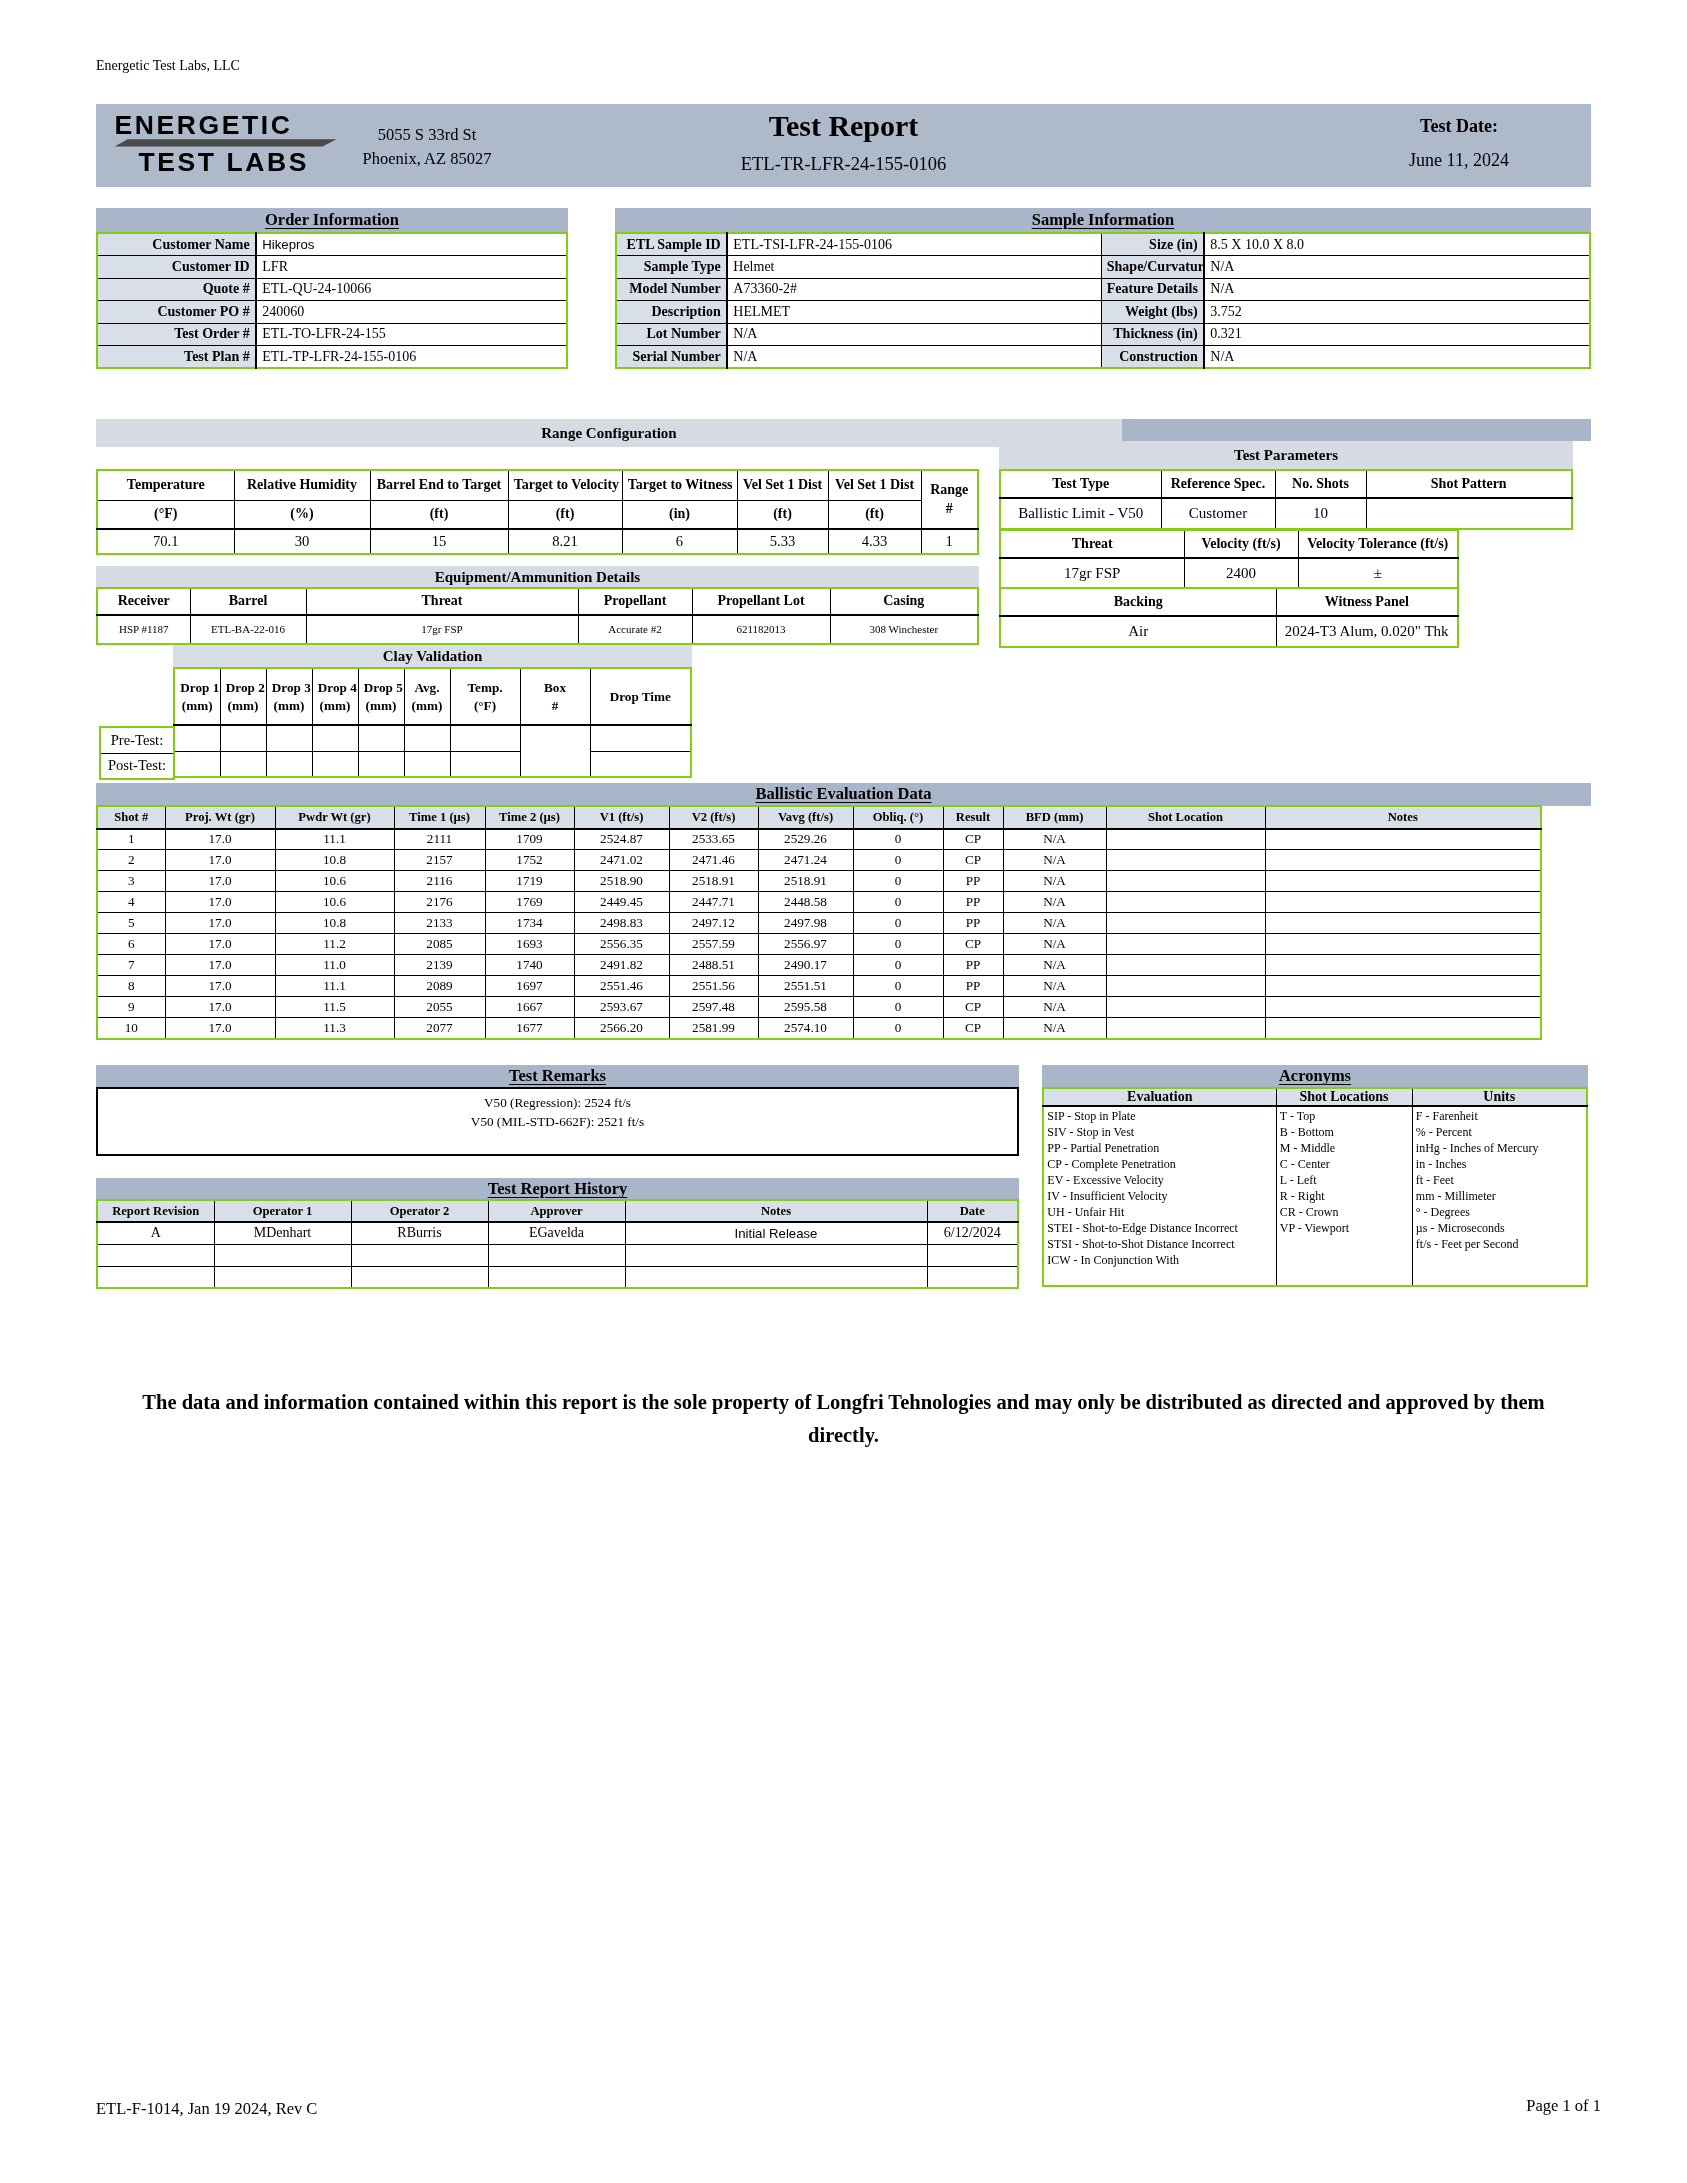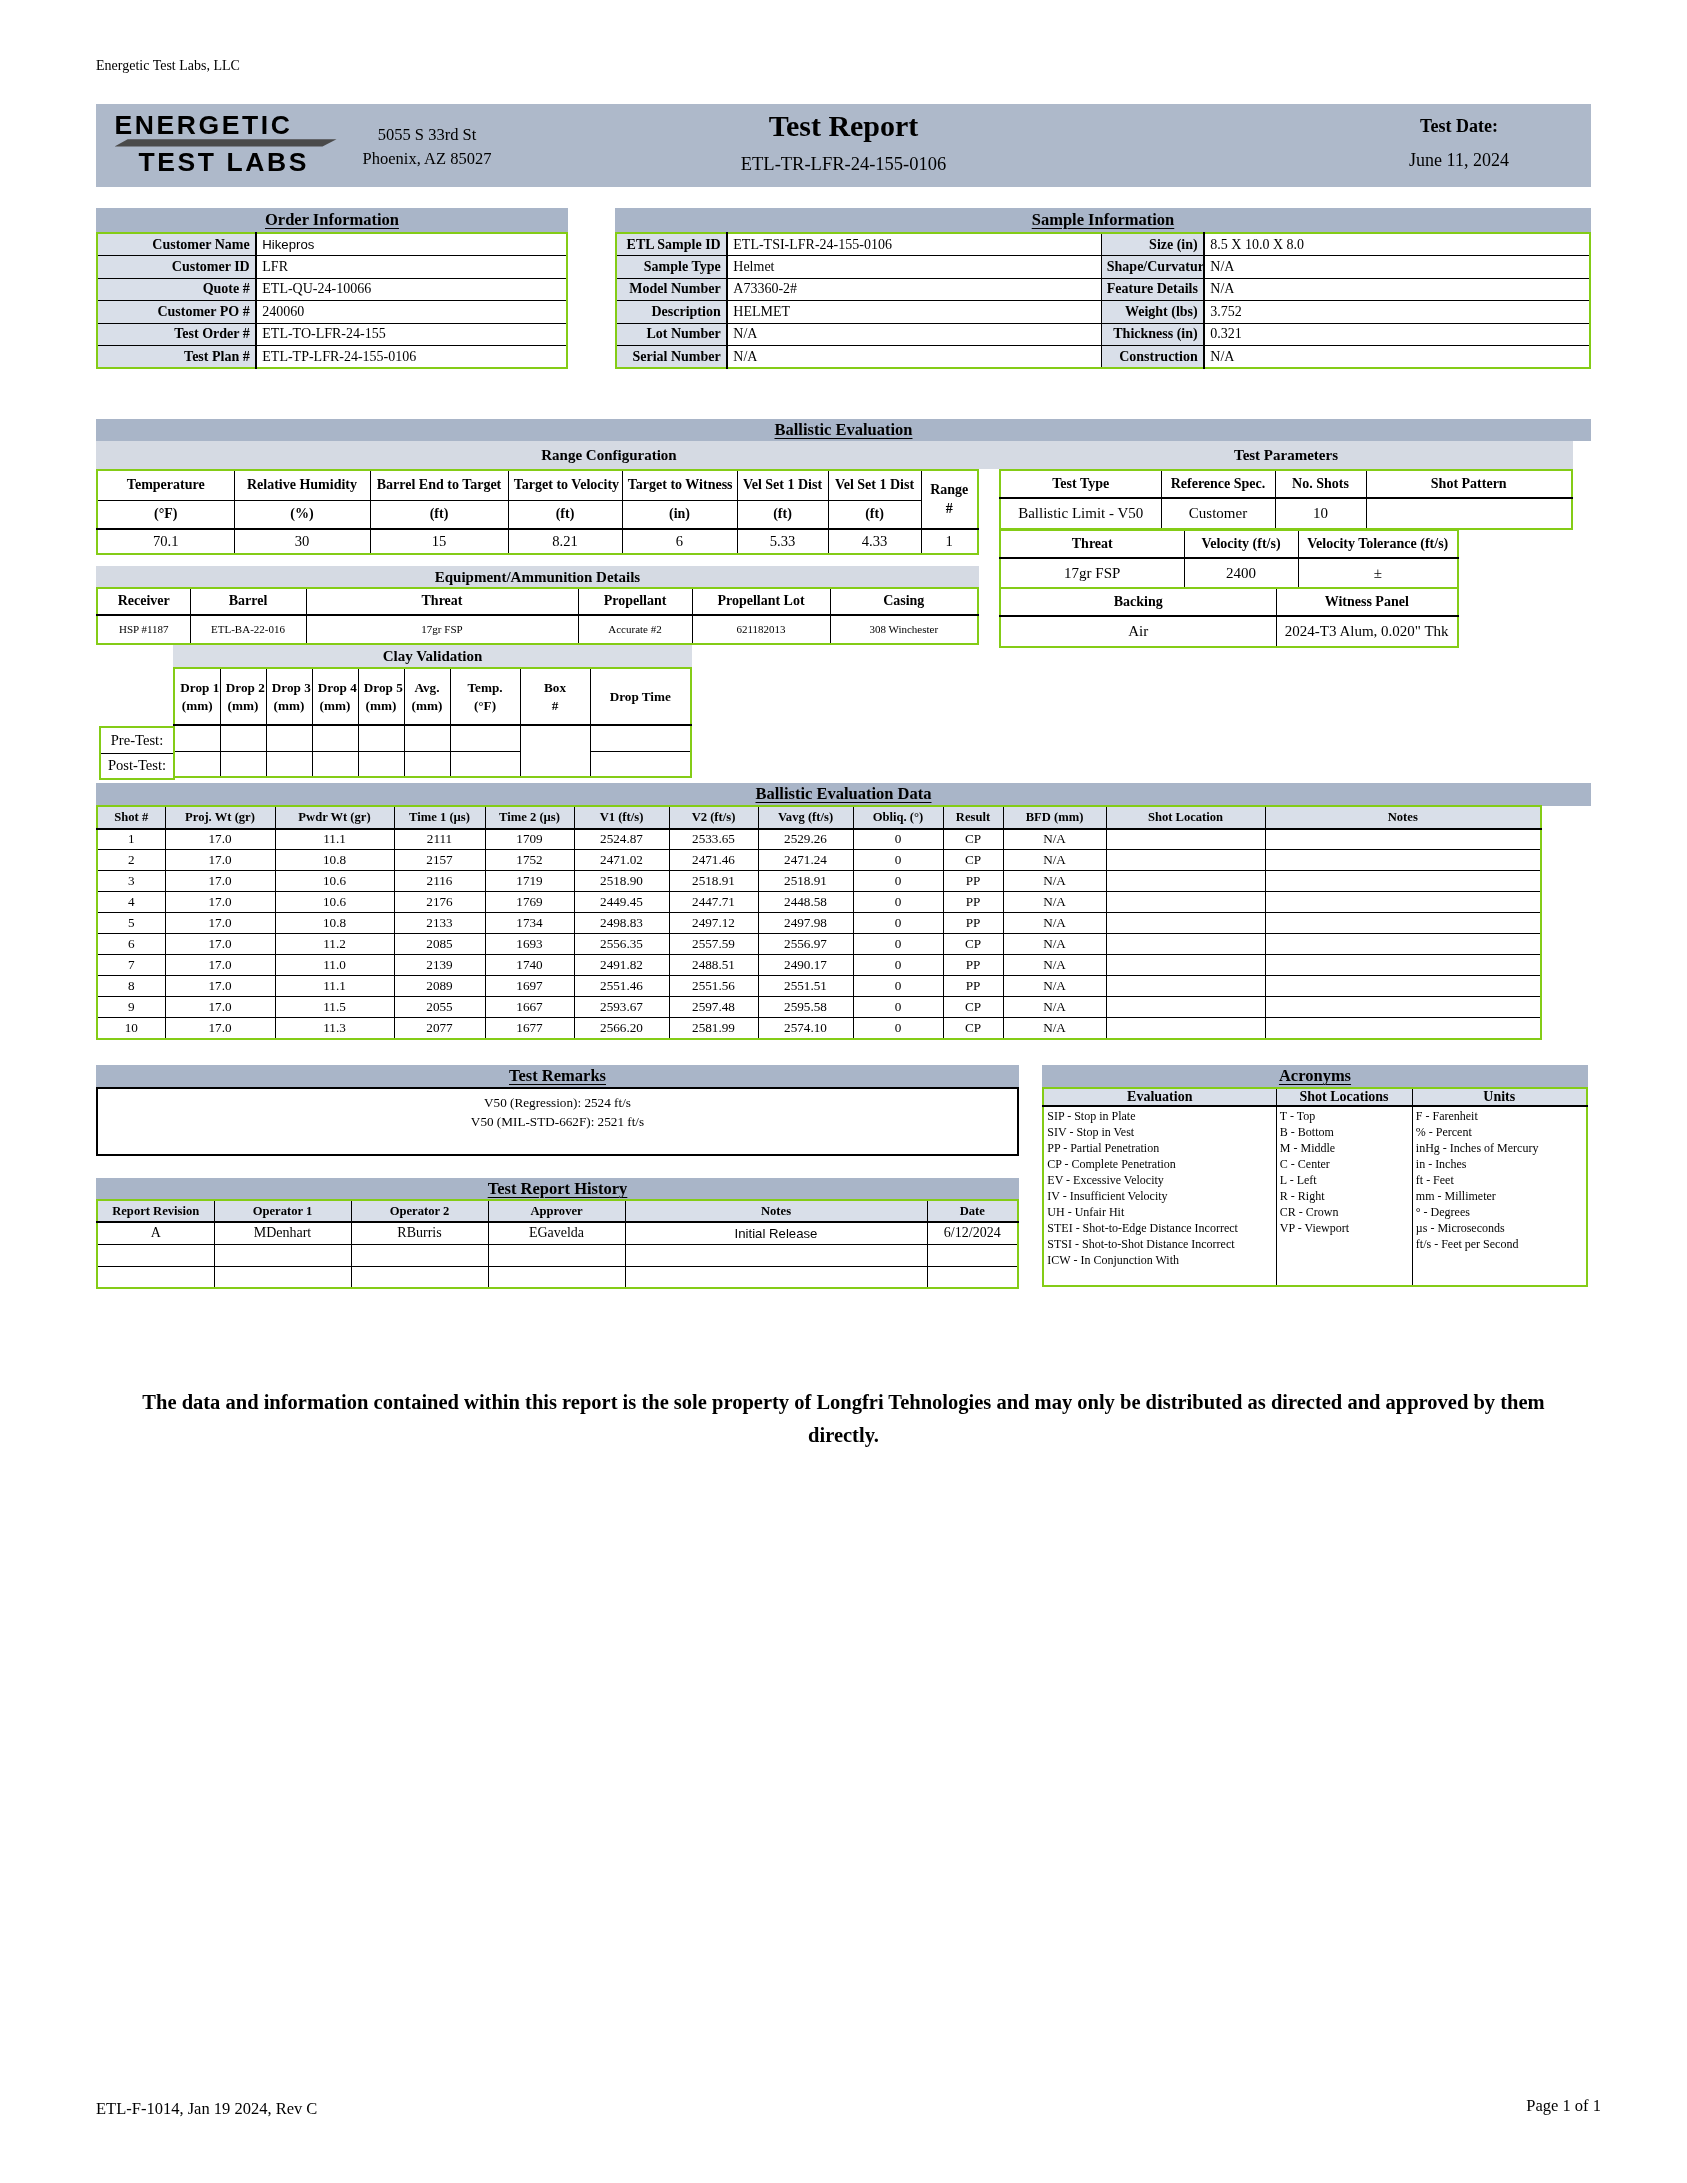--- a/index.html
+++ b/index.html
@@ -40,21 +40,21 @@
   
   #orderBand { left:96px; top:208px; width:472px; height:24px; line-height:24px; }
   #orderTable { left:96px; top:232px; width:472px; }
   #orderTable td { height:22.5px; }
   #sampleBand { left:615px; top:208px; width:976px; height:24px; line-height:24px; }
   #sampleTable { left:615px; top:232px; width:976px; }
   #sampleTable td { height:22.5px; }
 
   
   #ballEvalBand { left:96px; top:419px; width:1495px; height:22px; line-height:22px; }
-  #rangeBand { left:96px; top:441px; width:1026px; height:28.4px; line-height:28.4px; }
+  #rangeBand { left:96px; top:419px; width:1026px; height:28.4px; line-height:28.4px; }
   #rangeTable { left:96px; top:469px; width:883px; }
   #rangeTable td { text-align:center; }
   .hname td { height:30px; font-weight:bold; }
   .hunit td { height:29px; font-weight:bold; border-bottom:2px solid #000; }
   .rvals td { height:25px; font-size:14.6px; }
   .rangecell div { line-height:18.5px; font-weight:bold; }
 
   #tpBand { left:999px; top:441px; width:574px; height:28.4px; line-height:28.4px; }
   #tpTableA { left:999px; top:469px; width:574px; }
   #tpTableB { left:999px; top:529px; width:460px; }

